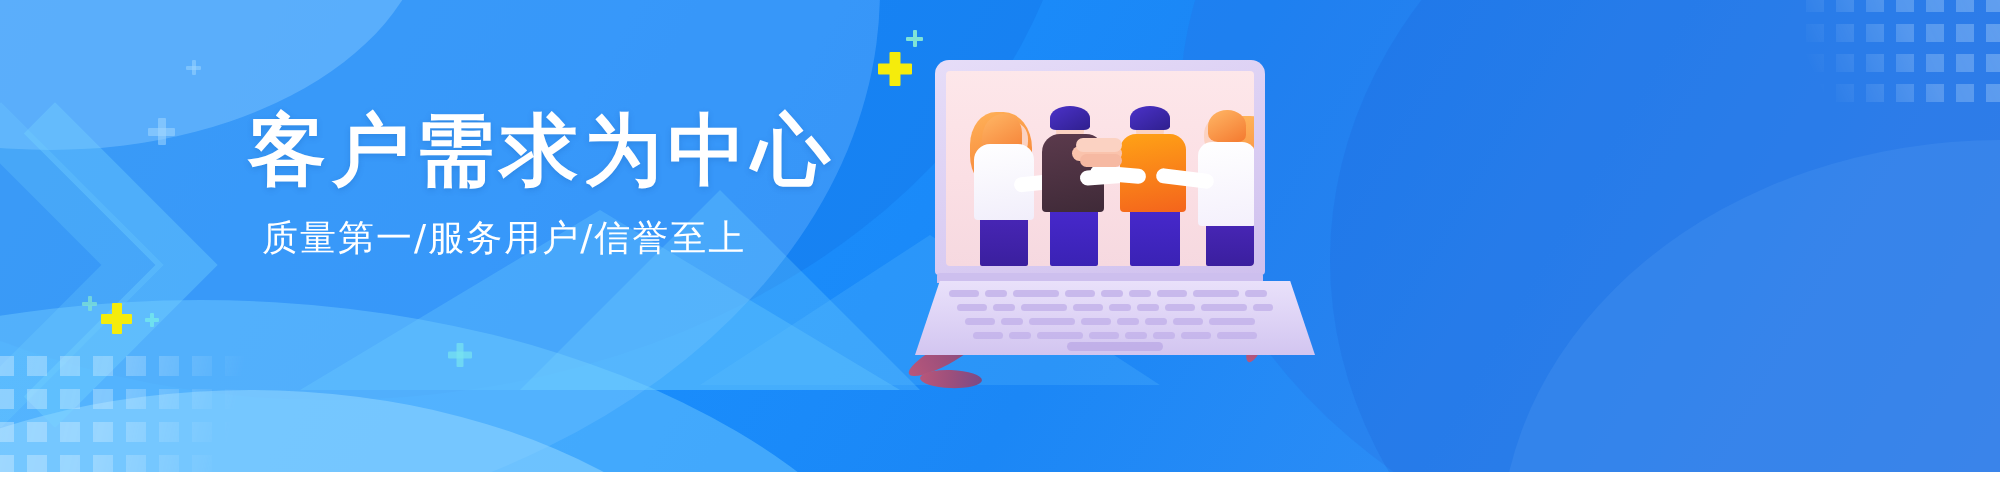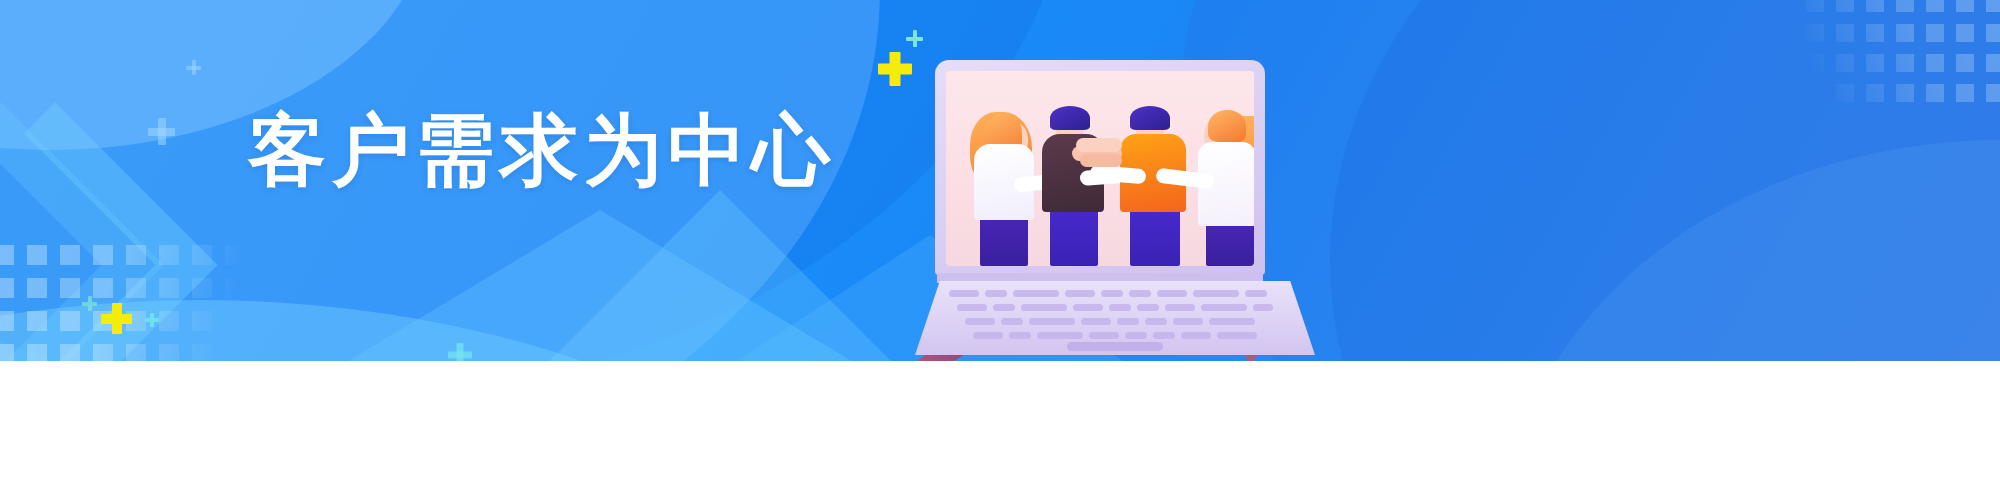--- a/index.html
+++ b/index.html
@@ -2,21 +2,21 @@
 <html><head>
 <meta charset="utf-8">
 <title>Banner</title>
 <style>
   html,body{margin:0;padding:0;background:#fff;}
   *{box-sizing:border-box;}
 
   #banner{
     position:relative;
     width:2000px;
-    height:361px;
+    height:472px;
     overflow:hidden;
     font-family:"Liberation Sans","DejaVu Sans",sans-serif;
     background:linear-gradient(120deg,#2196f8 0%,#1890ff 28%,#1b87f6 55%,#2f8df5 78%,#3f8ef2 100%);
   }
 
   
   .bg-layer{position:absolute;pointer-events:none;}
 
   .blob-a{ 
     left:-620px; top:-560px; width:1500px; height:1100px;
@@ -269,20 +269,21 @@
   <div class="plus" style="left:906px;top:30px;width:17px;height:17px;--t:4px;color:#7fe3d6;"></div>
   <div class="plus" style="left:101px;top:303px;width:31px;height:31px;--t:10px;color:#f5ec0c;"></div>
   <div class="plus" style="left:145px;top:313px;width:14px;height:14px;--t:4px;color:#6fe0ef;"></div>
   <div class="plus" style="left:82px;top:296px;width:15px;height:15px;--t:4px;color:#7fe3d6;opacity:.75;"></div>
   <div class="plus" style="left:148px;top:118px;width:27px;height:27px;--t:8px;color:rgba(160,215,255,.55);"></div>
   <div class="plus" style="left:186px;top:60px;width:15px;height:15px;--t:4px;color:rgba(160,215,255,.5);"></div>
   <div class="plus" style="left:448px;top:343px;width:24px;height:24px;--t:7px;color:rgba(120,228,240,.7);"></div>
 
   <div class="text-wrap">
     <h1 class="headline">客户需求为中心</h1>
+    <p class="subline">质量第一/服务用户/信誉至上</p>
   </div>
 
   <div class="laptop">
 
     <div class="leaf" style="left:4px;top:188px;width:22px;height:96px;transform:rotate(28deg);transform-origin:50% 100%;"></div>
     <div class="leaf" style="left:-16px;top:236px;width:20px;height:78px;transform:rotate(62deg);transform-origin:50% 100%;"></div>
     <div class="leaf" style="left:-4px;top:256px;width:18px;height:62px;transform:rotate(92deg);transform-origin:50% 100%;"></div>
 
     <div class="leaf" style="left:338px;top:192px;width:20px;height:88px;transform:rotate(-18deg);transform-origin:50% 100%;"></div>
     <div class="leaf" style="left:364px;top:222px;width:17px;height:66px;transform:rotate(-44deg);transform-origin:50% 100%;"></div>

